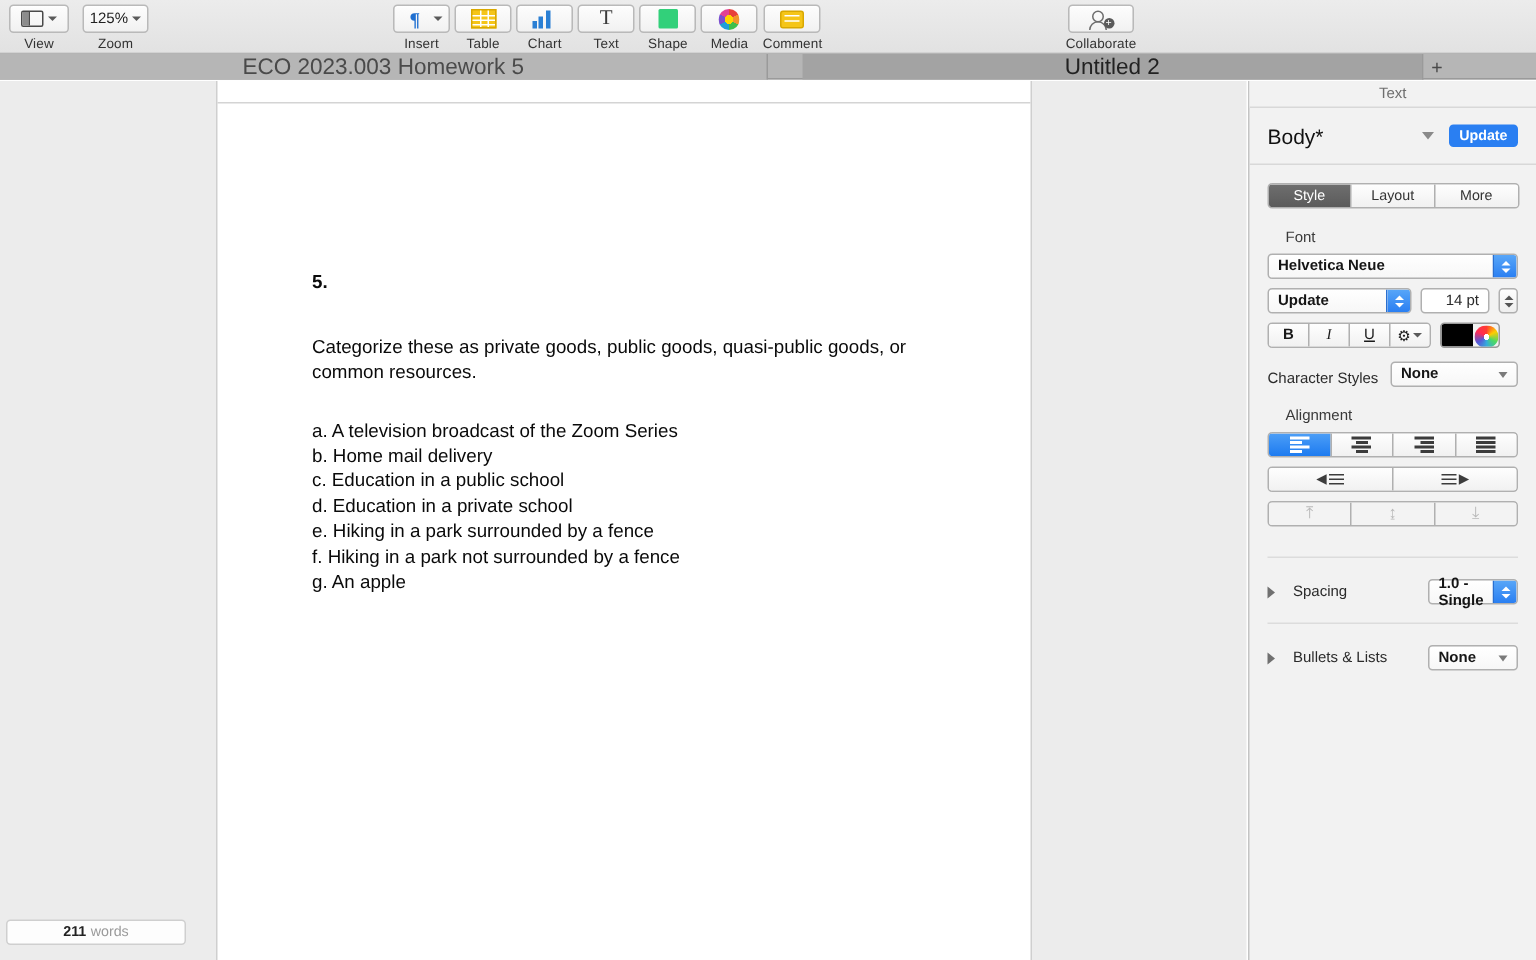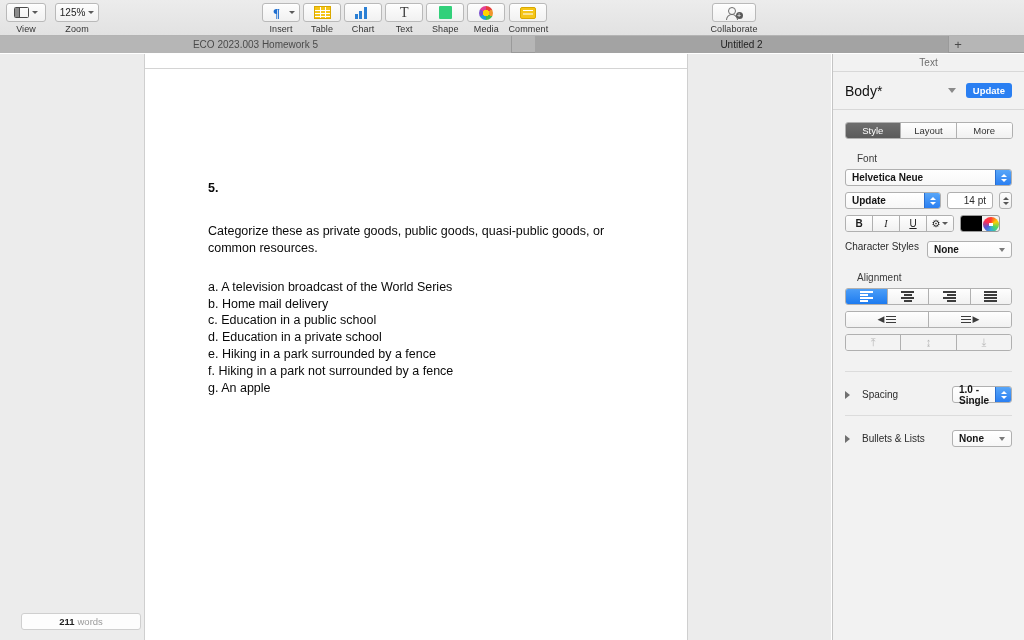--- a/index.html
+++ b/index.html
@@ -233,21 +233,21 @@
     left: 0; top: 36px;
     width: 1024px; height: 17px;
     background: #b6b6b6;
     border-bottom: 1px solid #9a9a9a;
     box-sizing: border-box;
     display: flex;
     align-items: stretch;
   }
   .tab {
     display: flex; align-items: center; justify-content: center;
-    font-size: 10px;
+    font-size: 15px;
     color: #3a3a3a;
     box-sizing: border-box;
     border-right: 1px solid #9a9a9a;
     height: 17px;
   }
   .tab.inactive { background: #b6b6b6; width: 512px; color: #4a4a4a; }
   .tab.active { background: #a3a3a3; width: 414px; color: #222; margin-left: 23px; }
   .tab-add {
     width: 18px;
     display: flex; align-items: center; justify-content: center;
@@ -288,21 +288,21 @@
     color: #0a0a0a;
   }
   .doc-num { font-weight: bold; font-size: 12.5px; }
   .doc-para { margin-top: 26px; }
   .doc-list { margin-top: 22px; }
   .doc-list div { white-space: nowrap; }
 
   
   .wordcount {
     position: absolute;
-    left: 21px; bottom: 10px;
+    left: 4px; bottom: 10px;
     width: 120px; height: 17px;
     background: #fdfdfd;
     border: 1px solid #cfcfcf;
     border-radius: 3px;
     display: flex; align-items: center; justify-content: center;
     gap: 3px;
     font-size: 9.5px;
     box-sizing: border-box;
     text-align: right;
   }
@@ -472,21 +472,21 @@
   .color-swatch .wheel {
     width: 16px;
     background:
       radial-gradient(circle at 50% 50%, #fff 0 2px, transparent 2px),
       conic-gradient(#ff3b30, #ffcc00, #4cd964, #34aadc, #5856d6, #ff2d55, #ff3b30);
     border-radius: 50%;
     margin: 0.5px;
     height: 15px;
   }
   .charstyle-row {
-    display: flex; align-items: flex-start; gap: 8px; margin-top: 9px;
+    display: flex; align-items: flex-end; gap: 8px; margin-top: 9px;
   }
   .charstyle-row .lbl { font-size: 10px; color: #2b2b2b; }
   .charstyle-row .popup { flex: 1; }
 
   .align-grid {
     display: flex;
     border: 1px solid #b0b0b0;
     border-radius: 3px;
     overflow: hidden;
     height: 17px;
@@ -651,21 +651,21 @@
     </div>
   </div>
 
   <div class="canvas">
     <div class="page">
       <div class="margin-rule"></div>
       <div class="doc-body">
         <div class="doc-num">5.</div>
         <div class="doc-para">Categorize these as private goods, public goods, quasi-public goods, or common resources.</div>
         <div class="doc-list">
-          <div>a. A television broadcast of the World Series</div>
+          <div>a. A television broadcast of the Zoom Series</div>
           <div>b. Home mail delivery</div>
           <div>c. Education in a public school</div>
           <div>d. Education in a private school</div>
           <div>e. Hiking in a park surrounded by a fence</div>
           <div>f. Hiking in a park not surrounded by a fence</div>
           <div>g. An apple</div>
         </div>
       </div>
     </div>
 

